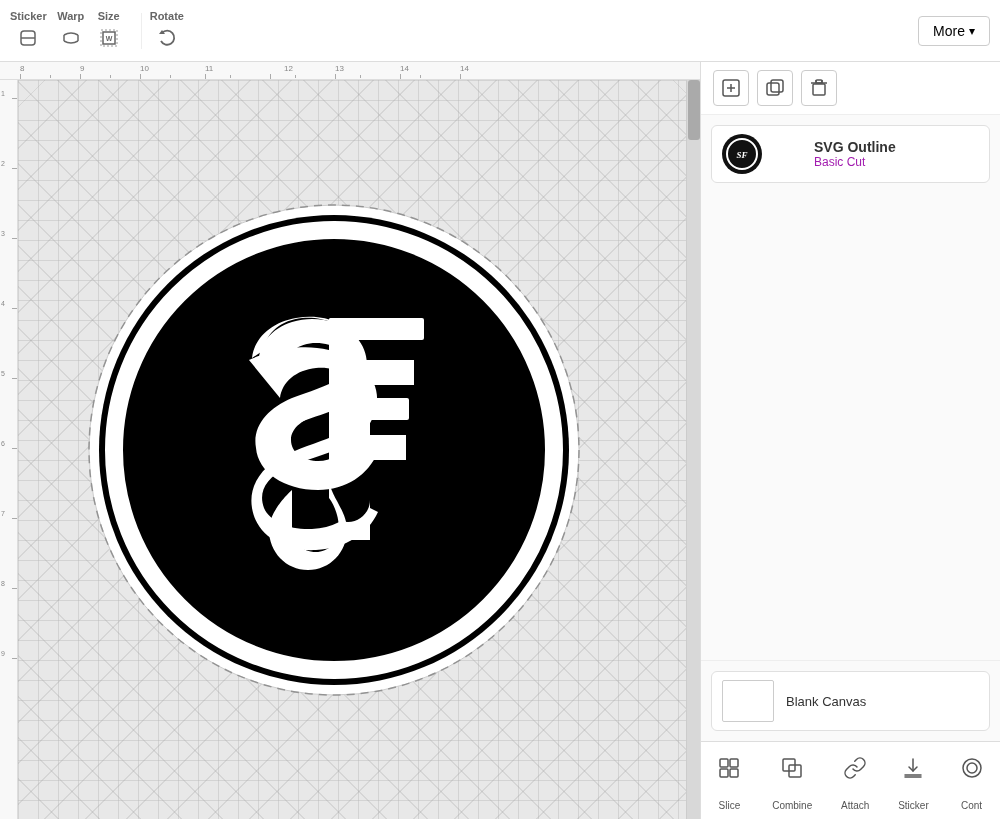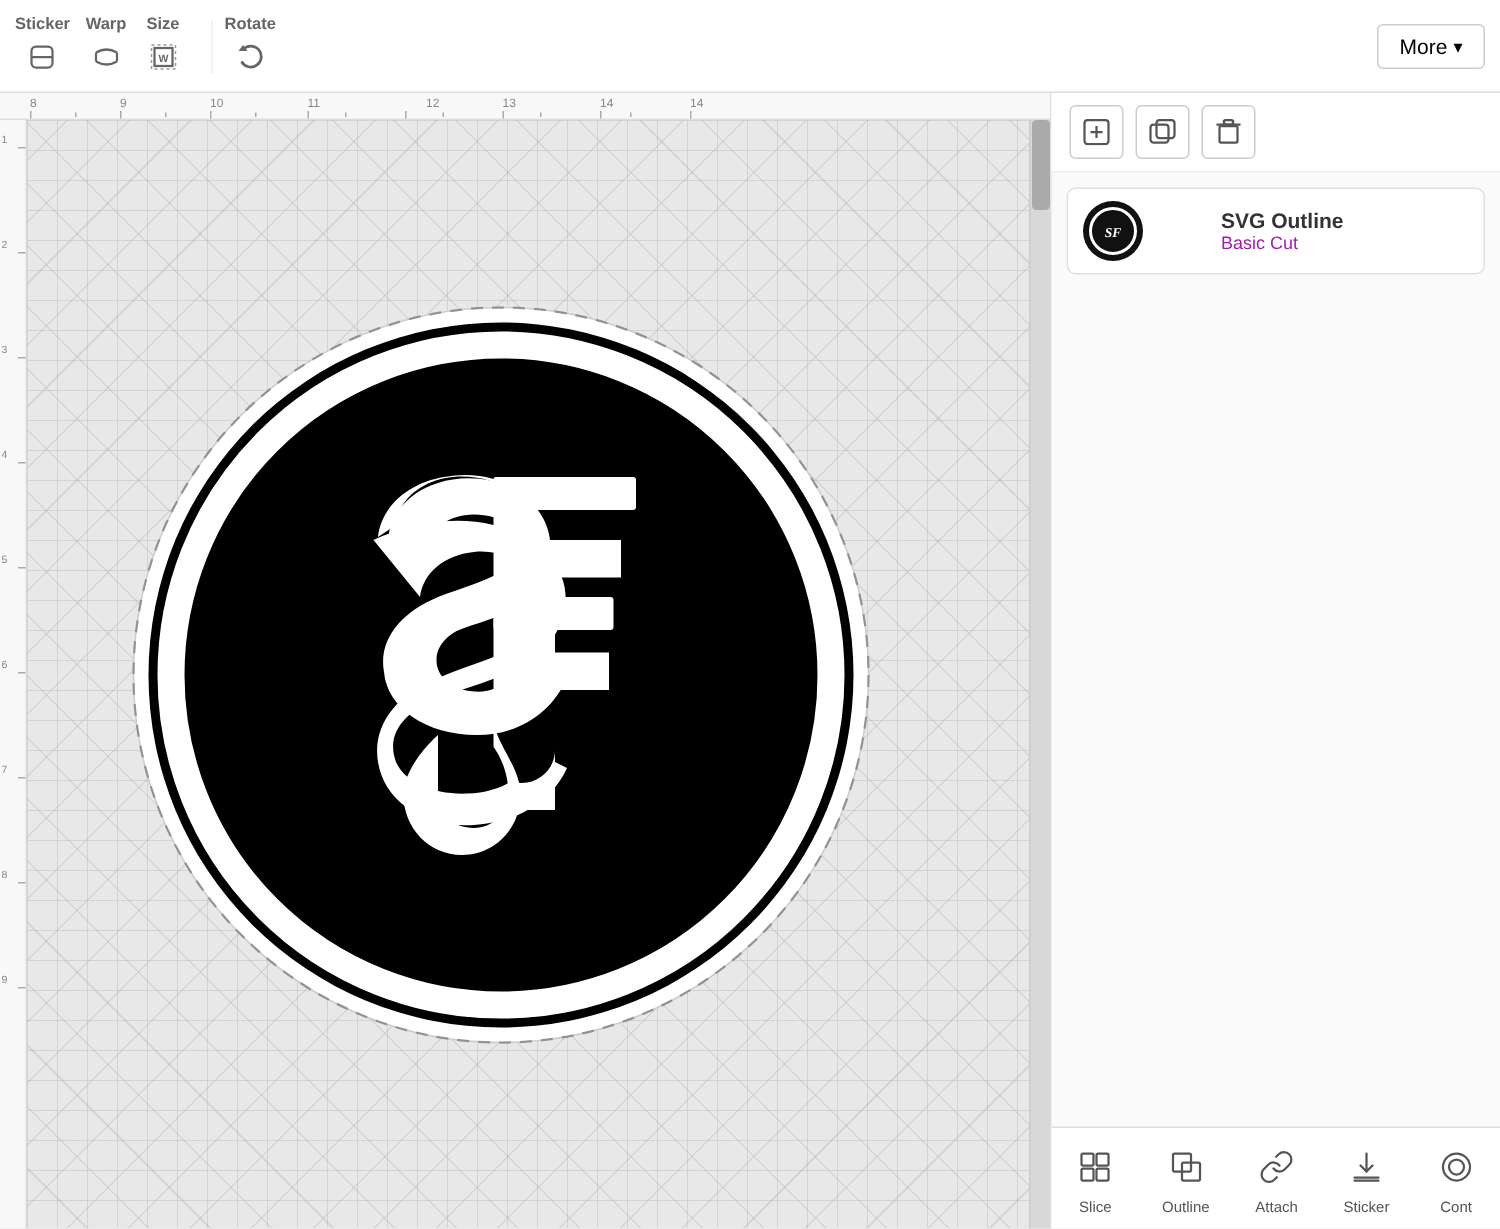--- a/index.html
+++ b/index.html
@@ -307,21 +307,21 @@
       width: 28px;
       height: 28px;
       display: flex;
       align-items: center;
       justify-content: center;
       font-size: 20px;
     }
     .panel-bottom-label {
       font-size: 10px;
       color: #555;
-      margin-top: 8px;
+      margin-top: 18px;
     }
   </style>
 </head>
 <body>
 
 <div id="toolbar">
   <div class="toolbar-item">
     <div class="toolbar-label">Sticker</div>
     <div class="toolbar-icon">
       <svg width="22" height="22" viewBox="0 0 22 22">
@@ -511,41 +511,47 @@
           <text x="18" y="22" text-anchor="middle" font-size="9" font-weight="bold" font-style="italic" fill="white" font-family="serif">SF</text>
         </svg>
       </div>
       <div class="layer-info">
         <div class="layer-name">SVG Outline</div>
         <div class="layer-type">Basic Cut</div>
       </div>
     </div>
   </div>
 
+  <div id="blank-canvas-area">
+    <div class="blank-canvas-item">
+      <div class="blank-canvas-thumb"></div>
+      <div class="blank-canvas-name">Blank Canvas</div>
+    </div>
+  </div>
 
   <div id="panel-bottom">
     <div class="panel-bottom-btn">
       <div class="panel-bottom-icon">
         <svg width="24" height="24" viewBox="0 0 24 24">
           <rect x="3" y="3" width="8" height="8" rx="1" fill="none" stroke="#555" stroke-width="1.5"></rect>
           <rect x="13" y="3" width="8" height="8" rx="1" fill="none" stroke="#555" stroke-width="1.5"></rect>
           <rect x="3" y="13" width="8" height="8" rx="1" fill="none" stroke="#555" stroke-width="1.5"></rect>
           <rect x="13" y="13" width="8" height="8" rx="1" fill="none" stroke="#555" stroke-width="1.5"></rect>
         </svg>
       </div>
       <div class="panel-bottom-label">Slice</div>
     </div>
     <div class="panel-bottom-btn">
       <div class="panel-bottom-icon">
         <svg width="24" height="24" viewBox="0 0 24 24">
           <rect x="3" y="3" width="12" height="12" rx="1" fill="none" stroke="#555" stroke-width="1.5"></rect>
           <rect x="9" y="9" width="12" height="12" rx="1" fill="none" stroke="#555" stroke-width="1.5"></rect>
         </svg>
       </div>
-      <div class="panel-bottom-label">Outline</div>
+      <div class="panel-bottom-label">Combine</div>
     </div>
     <div class="panel-bottom-btn">
       <div class="panel-bottom-icon">
         <svg width="24" height="24" viewBox="0 0 24 24">
           <path d="M10 13a5 5 0 007.54.54l3-3a5 5 0 00-7.07-7.07l-1.72 1.71" fill="none" stroke="#555" stroke-width="1.5" stroke-linecap="round"></path>
           <path d="M14 11a5 5 0 00-7.54-.54l-3 3a5 5 0 007.07 7.07l1.71-1.71" fill="none" stroke="#555" stroke-width="1.5" stroke-linecap="round"></path>
         </svg>
       </div>
       <div class="panel-bottom-label">Attach</div>
     </div>

